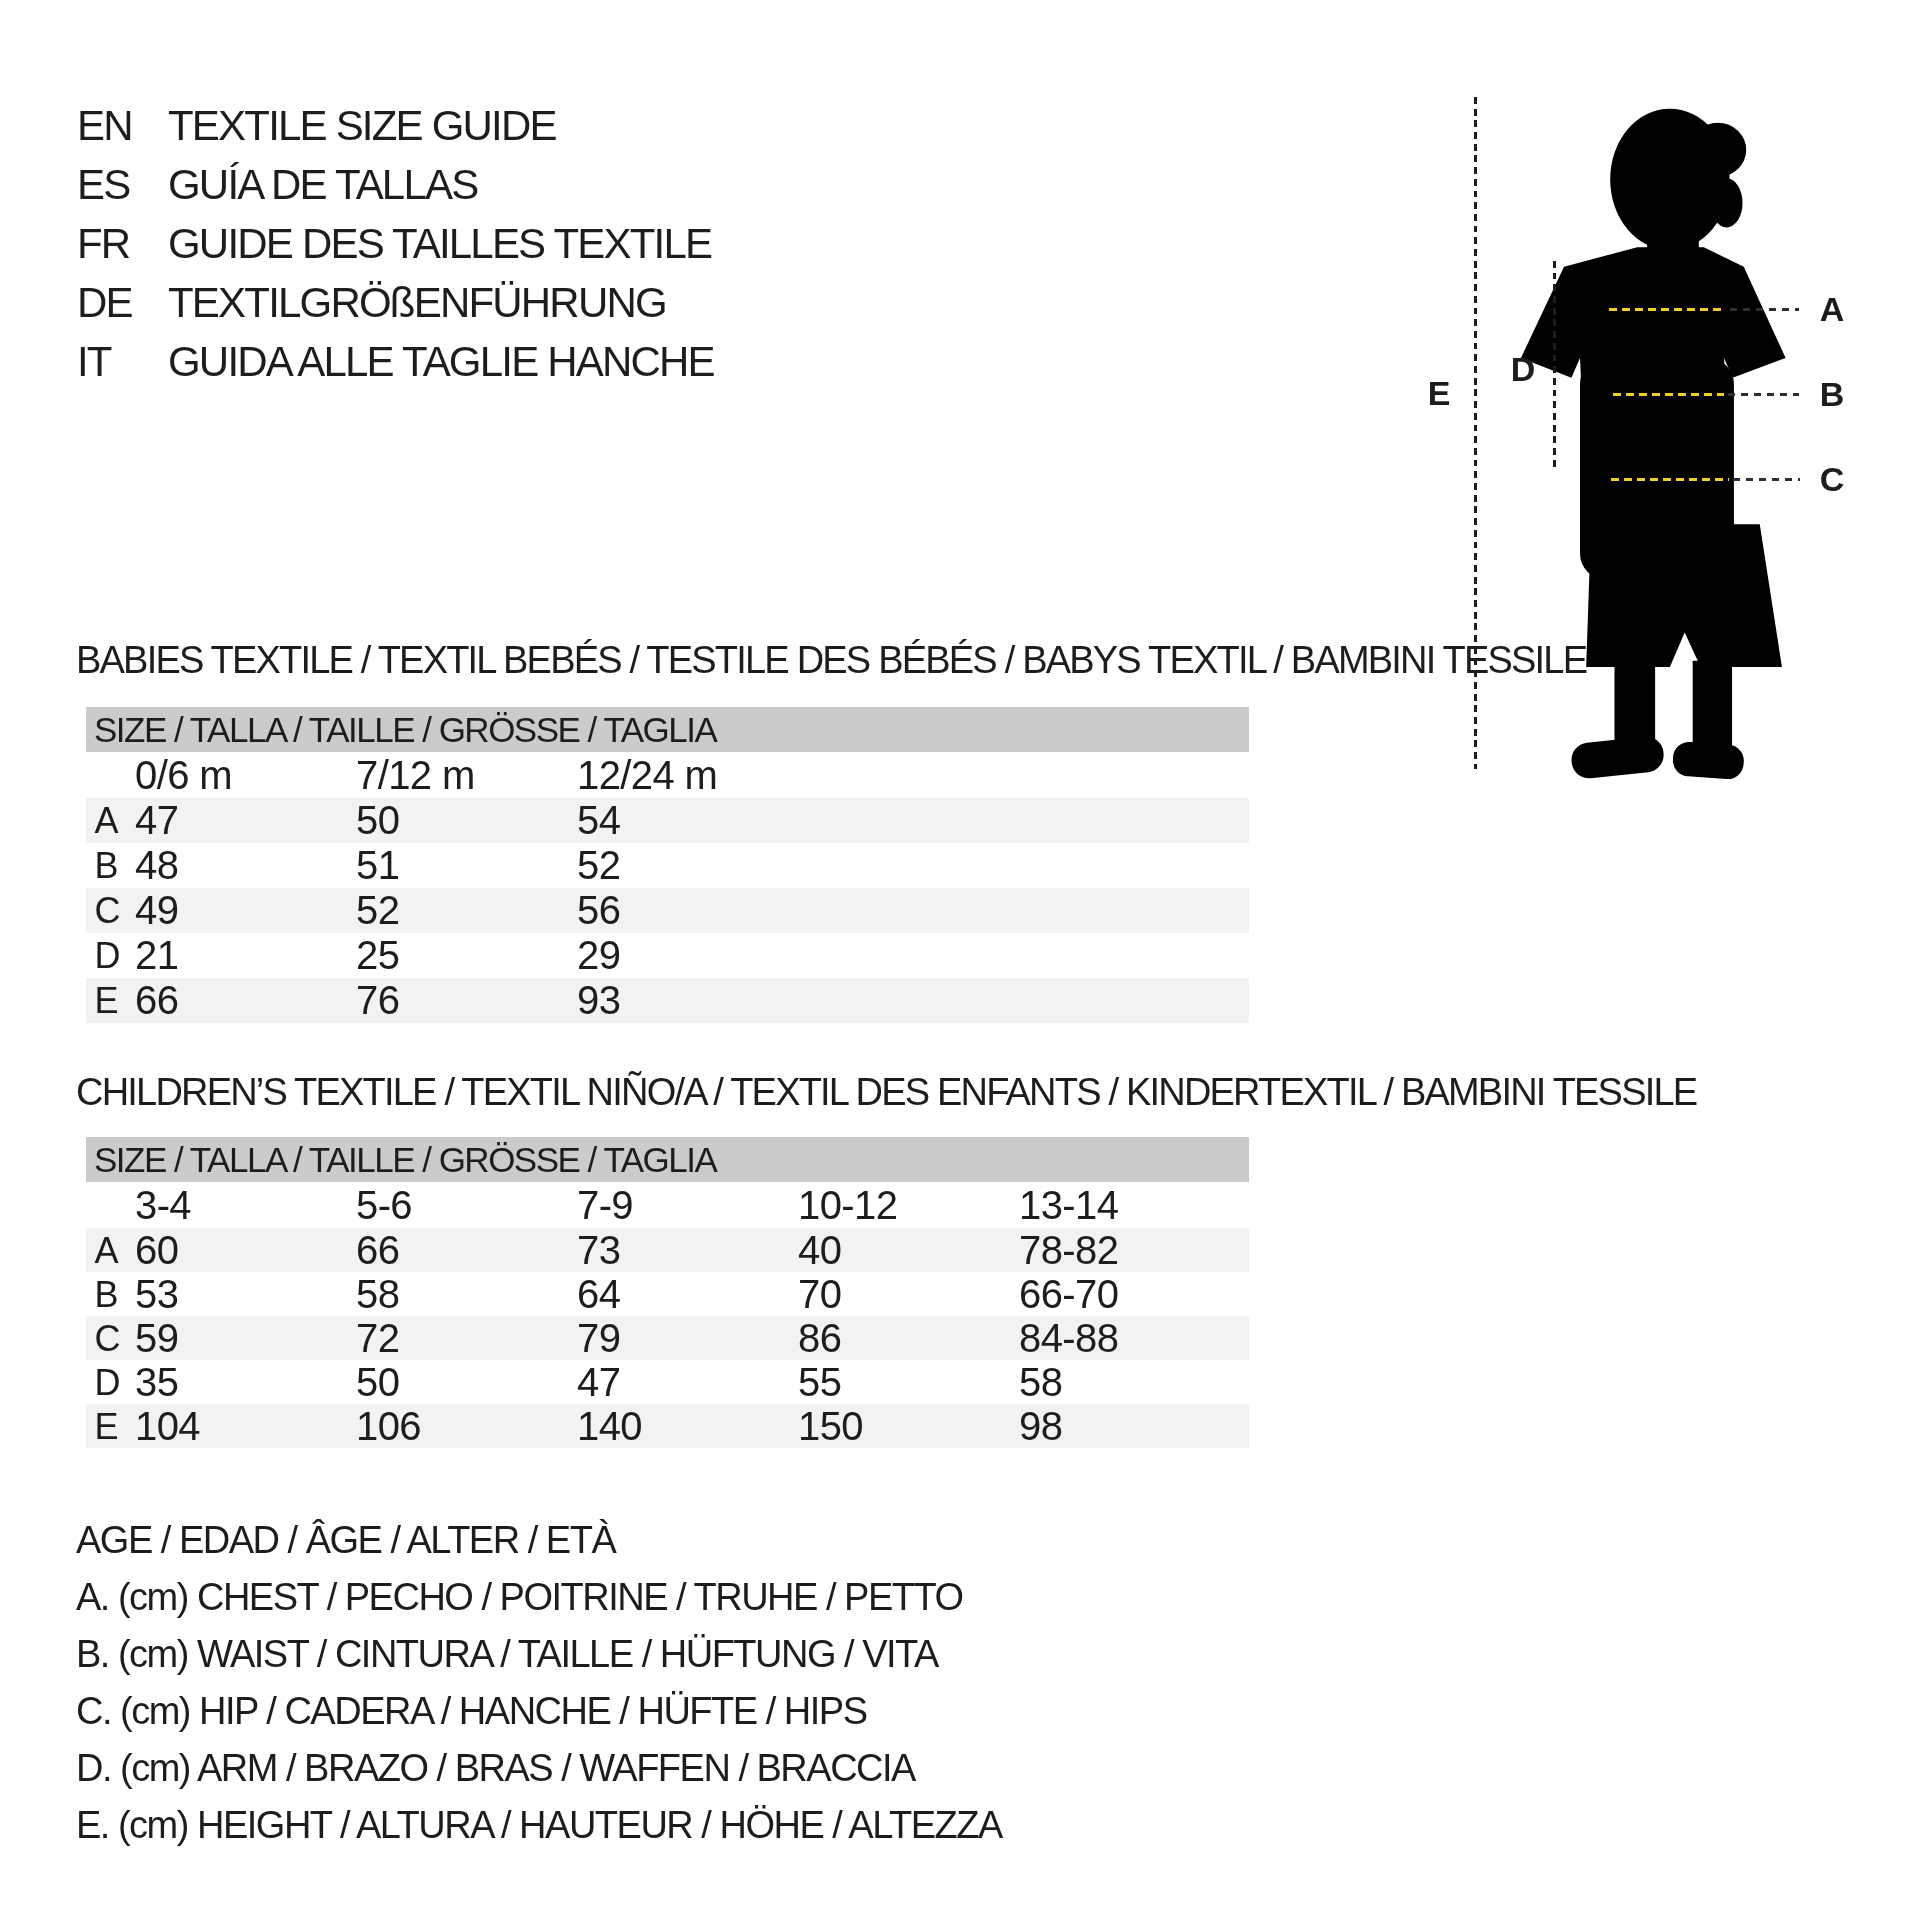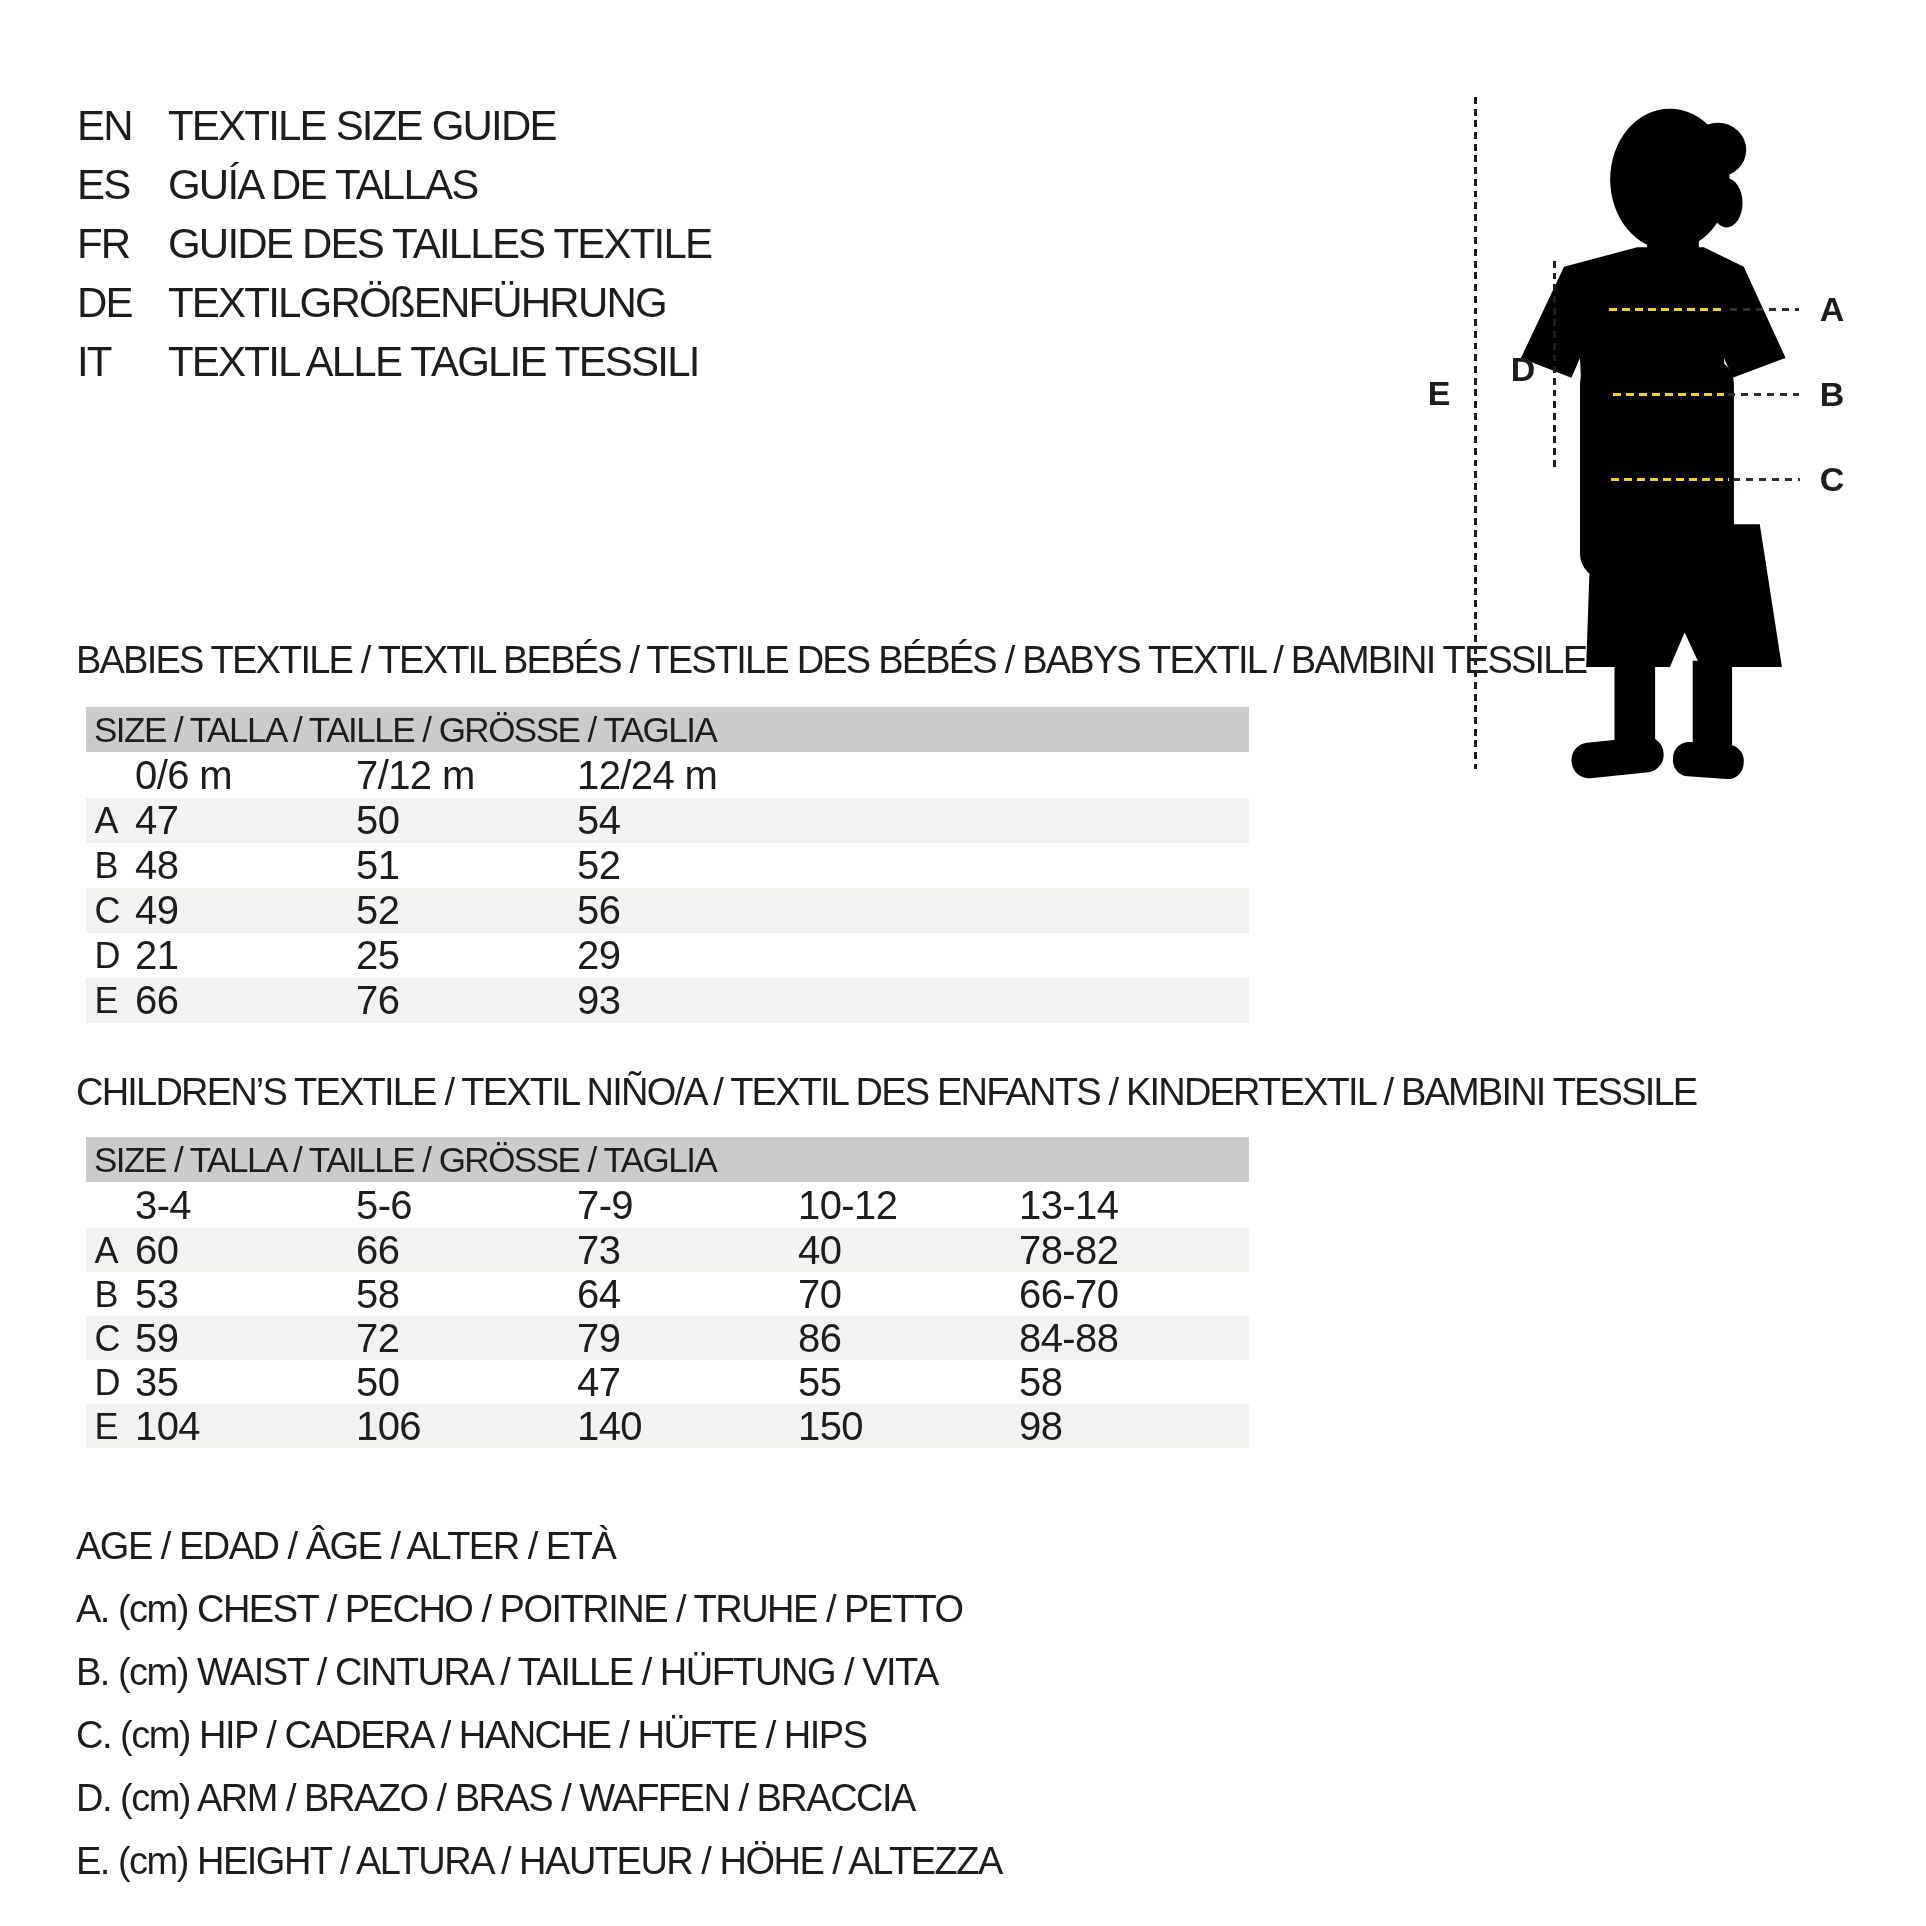--- a/index.html
+++ b/index.html
@@ -40,21 +40,21 @@
   .trow{height:45px;}
   .stable.children .trow{height:44px;}
   .tcell{font-size:40px;letter-spacing:-0.6px;}
   .tlabel{padding-left:8.6px;font-size:36px;}
   .stripe{background:var(--c-row_stripe_bg,#f2f2f0);}
 
   
   .legend{position:absolute;left:76px;top:1512px;}
   .legend-line{
     height:57px;line-height:57px;font-size:38px;
-    letter-spacing:-1.5px;white-space:nowrap;margin-top:6px;
+    letter-spacing:-1.5px;white-space:nowrap;
   }
 
   
   .silhouette-svg{position:absolute;left:1516px;top:99px;width:277px;height:681px;}
   .vdash{
     position:absolute;width:3.1px;
     background-image:repeating-linear-gradient(to bottom,
       var(--c-text,#1d1d1b) 0 6.8px, transparent 6.8px 11.7px);
   }
   .hdash-yellow{
@@ -89,21 +89,21 @@
     <div class="lang-row">
       <span class="lang-code">FR</span>
       <span class="lang-title">GUIDE DES TAILLES TEXTILE</span>
     </div>
     <div class="lang-row">
       <span class="lang-code">DE</span>
       <span class="lang-title">TEXTILGRÖßENFÜHRUNG</span>
     </div>
     <div class="lang-row">
       <span class="lang-code">IT</span>
-      <span class="lang-title">TEXTIL ALLE TAGLIE TESSILI</span>
+      <span class="lang-title">GUIDA ALLE TAGLIE HANCHE</span>
     </div>
   </div>
 
   <svg class="silhouette-svg" viewBox="0 0 450 1105">
     <g fill="#000000">
       <ellipse cx="250" cy="130" rx="97" ry="115"></ellipse>
       <ellipse cx="328" cy="82" rx="46" ry="44"></ellipse>
       <ellipse cx="342" cy="168" rx="26" ry="40"></ellipse>
       <rect x="213" y="195" width="84" height="85"></rect>
       <polygon points="197,240 305,240 370,272 438,420 352,452 338,420 354,700 116,700 104,420 90,452 8,420 78,272"></polygon>

